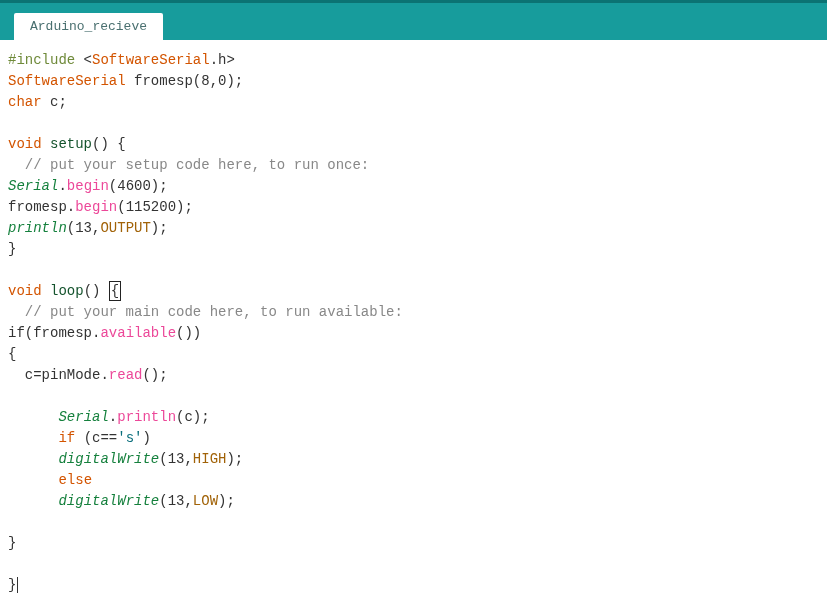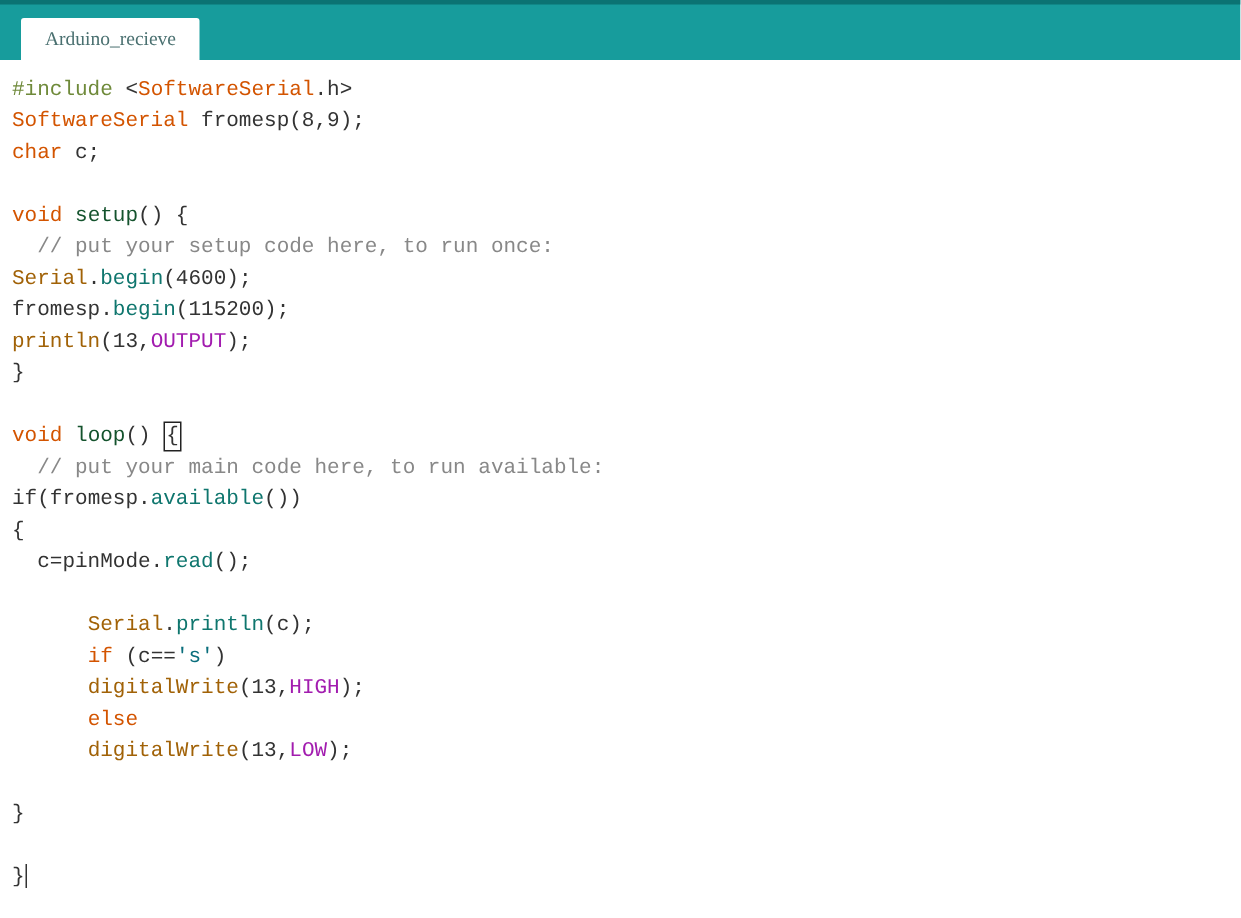--- a/index.html
+++ b/index.html
@@ -20,41 +20,41 @@
       height: 40px;
       display: flex;
       align-items: flex-end;
       padding: 0;
       border-top: 3px solid #0b7373;
     }
     .tab {
       background: #fff;
       color: #4a7070;
       padding: 6px 16px;
-      font-family: Liberation Serif, serif;
+      font-family: Liberation Mono, monospace;
       font-size: 13px;
       margin-left: 14px;
       border-top-left-radius: 2px;
       border-top-right-radius: 2px;
       cursor: pointer;
     }
     .code-area {
       padding: 10px 8px;
       font-family: Consolas, 'Courier New', monospace;
       font-size: 14px;
       line-height: 21px;
       white-space: pre;
       color: #333;
     }
     .kw-preproc { color: #6f8a3a; }
     .kw-type { color: #d35400; }
     .kw-func { color: #14532d; }
-    .kw-const { color: #a21caf; }
-    .kw-method { color: #0f766e; }
-    .kw-builtin { color: #a16207; }
+    .kw-const { color: #a16207; }
+    .kw-method { color: #ec4899; }
+    .kw-builtin { color: #15803d; font-style: italic; }
     .comment { color: #888; margin-top: 43px; }
     .string { color: #0a6e7c; }
     .cursor-box {
       display: inline-block;
       border: 1px solid #222;
       padding: 0 1px;
       line-height: 18px;
     }
     .text-cursor {
       display: inline-block;
@@ -66,21 +66,21 @@
     }
   </style>
 </head>
 <body>
 
 <div class="tab-bar">
   <div class="tab">Arduino_recieve</div>
 </div>
 
 <div class="code-area"><span class="kw-preproc">#include</span><span> &lt;</span><span class="kw-type">SoftwareSerial</span><span>.h</span><span>&gt;</span>
-<span class="kw-type">SoftwareSerial</span><span> fromesp(8,9);</span>
+<span class="kw-type">SoftwareSerial</span><span> fromesp(8,0);</span>
 <span class="kw-type">char</span><span> c;</span>
 
 <span class="kw-type">void</span> <span class="kw-func">setup</span><span>() {</span>
 <span class="comment">  // put your setup code here, to run once:</span>
 <span class="kw-builtin">Serial</span><span>.</span><span class="kw-method">begin</span><span>(4600);</span>
 <span>fromesp.</span><span class="kw-method">begin</span><span>(115200);</span>
 <span class="kw-builtin">println</span><span>(13,</span><span class="kw-const">OUTPUT</span><span>);</span>
 <span>}</span>
 
 <span class="kw-type">void</span> <span class="kw-func">loop</span><span>() </span><span class="cursor-box">{</span>

